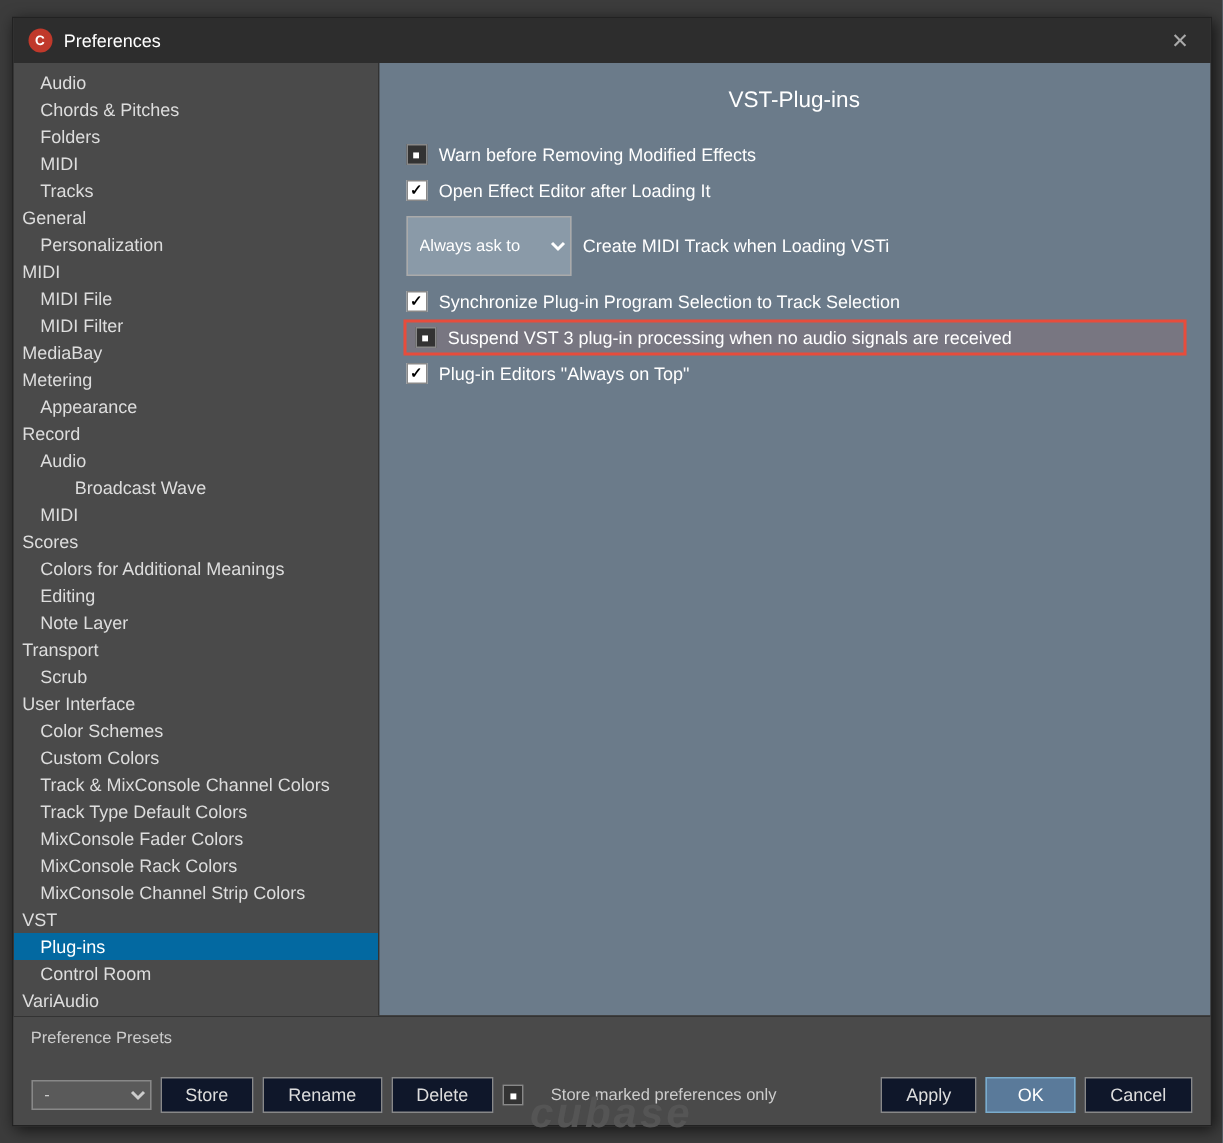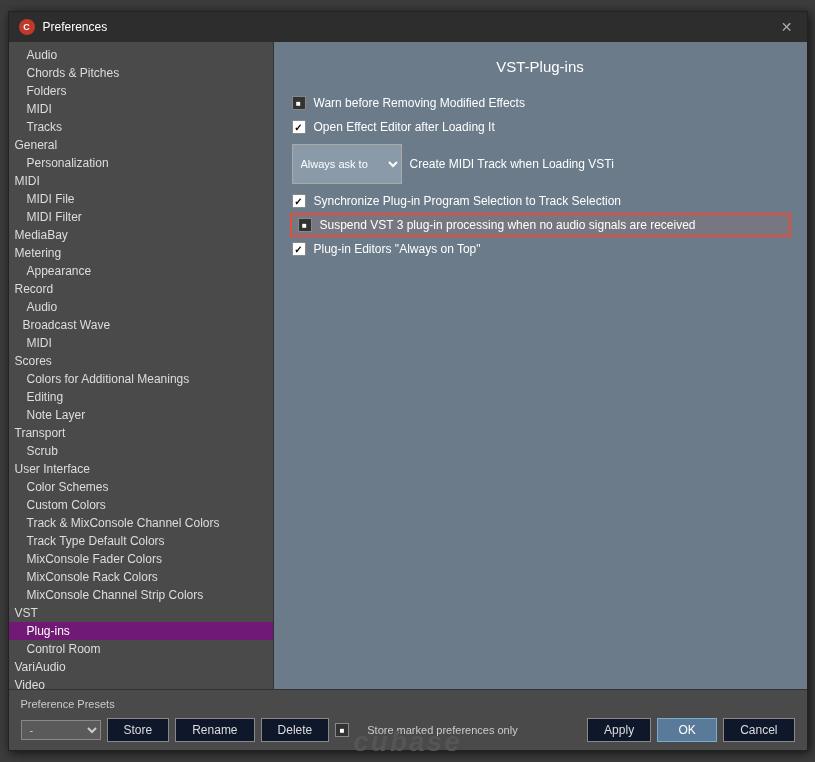--- a/index.html
+++ b/index.html
@@ -57,45 +57,45 @@
       padding: 2px 4px;
       background: none;
       border: none;
     }
     .dialog-body {
       display: flex;
       flex: 1;
       overflow: hidden;
     }
     .sidebar {
-      width: 265px;
+      width: 244px;
       background: #4a4a4a;
       overflow-y: auto;
       border-right: 1px solid #333;
       flex-shrink: 0;
       padding: 4px 0;
     }
     .sidebar::-webkit-scrollbar { width: 8px; }
     .sidebar::-webkit-scrollbar-track { background: #3a3a3a; }
     .sidebar::-webkit-scrollbar-thumb { background: #666; }
     .sidebar-item {
       padding: 2px 4px;
       color: #ddd;
       cursor: pointer;
       white-space: nowrap;
       overflow: hidden;
       text-overflow: ellipsis;
     }
     .sidebar-item.selected {
-      background: #701a75;
+      background: #0369a1;
       color: #fff;
     }
     .sidebar-item.level-0 { padding-left: 6px; font-weight: normal; }
     .sidebar-item.level-1 { padding-left: 18px; }
-    .sidebar-item.level-2 { padding-left: 14px; }
+    .sidebar-item.level-2 { padding-left: 41px; }
     .content-area {
       flex: 1;
       background: #6b7b8a;
       padding: 16px;
       overflow-y: auto;
     }
     .content-title {
       color: #fff;
       font-size: 15px;
       text-align: center;
@@ -160,21 +160,21 @@
     .dialog-footer {
       background: #4a4a4a;
       padding: 8px 12px;
       flex-shrink: 0;
       border-top: 1px solid #333;
     }
     .presets-row {
       display: flex;
       align-items: center;
       gap: 8px;
-      margin-bottom: 8px;
+      margin-bottom: 20px;
     }
     .presets-label {
       color: #ccc;
       font-size: 11px;
     }
     .preset-select {
       background: #5a5a5a;
       border: 1px solid #888;
       color: #ccc;
       padding: 2px 4px;

